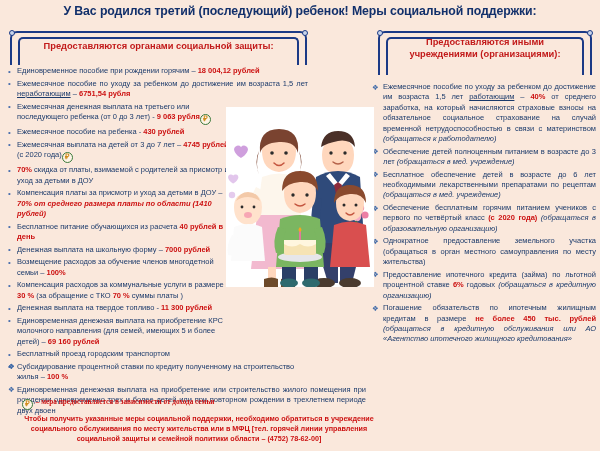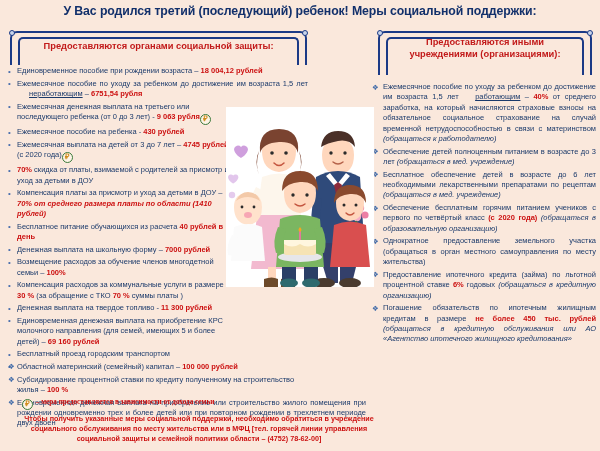--- a/index.html
+++ b/index.html
@@ -79,21 +79,21 @@
     position:absolute; left:0; top:0.5px;
     font-size:7.4px; line-height:10.4px;
     color:#5a7fbf;
   }
   .bullet.dot { color:#4a6fae; font-size:8px; }
   .bullet.di  { color:#3f6aa8; }
 
   .red   { color:#cc1111; font-weight:bold; }
   .ital  { font-style:italic; color:#1b3a6b; }
   .ital-red { font-style:italic; color:#cc1111; font-weight:bold;}
-  .und   { text-decoration:underline;margin-left:12px; }
+  .und   { text-decoration:underline; }
 
   
   .rub {
     display:inline-block;
     width:11px; height:11px;
     border:1.4px solid #3b7a3b;
     border-radius:50%;
     color:#d08a1a; font-weight:bold;
     font-size:7.6px; line-height:8.4px; text-align:center;
     vertical-align:-2px;
@@ -140,36 +140,36 @@
     <span class="nub l"></span>
     <span class="nub r"></span>
     <div class="inner"></div>
   </div>
   <div class="box-heading" id="heading-right">
     <div>Предоставляются иными</div>
     <div>учреждениями (организациями):</div>
   </div>
 
   <div class="col" id="col-left">
-      <div class="li" style="width: 300px;"><span class="bullet dot">•</span><span><span>Единовременное пособие при  рождении возраста – </span><span class="red">18 004,12 рублей</span></span></div>
+      <div class="li" style="width: 300px;"><span class="bullet dot">•</span><span><span>Единовременное пособие при  рождении горячим – </span><span class="red">18 004,12 рублей</span></span></div>
       <div class="li" style="width: 300px; text-align: justify;"><span class="bullet dot">•</span><span><span>Ежемесячное пособие по уходу за ребенком до достижение им возраста 1,5 лет </span><span class="und">неработающим</span><span>   –   </span><span class="red">6751,54 рубля</span></span></div>
       <div class="li" style="width: 222px;"><span class="bullet dot">•</span><span><span>Ежемесячная денежная выплата на третьего или последующего ребенка (от  0 до 3 лет)  -  </span><span class="red">9 063 рубля</span><span class="rub">₽</span></span></div>
       <div class="li" style="width: 222px;"><span class="bullet dot">•</span><span><span>Ежемесячное пособие на ребенка -  </span><span class="red">430 рублей</span></span></div>
       <div class="li" style="width: 222px;"><span class="bullet dot">•</span><span><span>Ежемесячная выплата на детей от 3 до 7 лет – </span><span class="red">4745 рублей</span><span> (с 2020 года)</span><span class="rub">₽</span></span></div>
       <div class="li" style="width: 222px;"><span class="bullet dot">•</span><span><span class="red">70%</span><span> скидка от платы, взимаемой с родителей за присмотр и уход за детьми в ДОУ</span></span></div>
       <div class="li" style="width: 222px;"><span class="bullet dot">•</span><span><span>Компенсация платы за присмотр и уход за детьми в ДОУ –  </span><span class="ital-red">70% от среднего размера платы по области (1410 рублей)</span></span></div>
       <div class="li" style="width: 222px;"><span class="bullet dot">•</span><span><span>Бесплатное питание обучающихся из расчета </span><span class="red">40 рублей в день</span></span></div>
       <div class="li" style="width: 222px;"><span class="bullet dot">•</span><span><span>Денежная выплата на школьную форму –   </span><span class="red">7000 рублей</span></span></div>
       <div class="li" style="width: 222px;"><span class="bullet dot">•</span><span><span>Возмещение расходов за обучение членов многодетной семьи – </span><span class="red">100%</span></span></div>
       <div class="li" style="width: 222px;"><span class="bullet dot">•</span><span><span>Компенсация расходов за коммунальные услуги в размере </span><span class="red">30 %</span><span> (за обращение с ТКО </span><span class="red">70 %</span><span>  суммы платы )</span></span></div>
       <div class="li" style="width: 222px;"><span class="bullet dot">•</span><span><span>Денежная выплата на твердое топливо - </span><span class="red">11 300 рублей</span></span></div>
       <div class="li" style="width: 222px;"><span class="bullet dot">•</span><span><span>Единовременная денежная выплата на приобретение КРС молочного направления (для семей, имеющих 5 и более детей) –   </span><span class="red">69 160 рублей</span></span></div>
       <div class="li" style="width: 222px;"><span class="bullet dot">•</span><span><span>Бесплатный проезд городским транспортом</span></span></div>
       <div class="li" style="width: 222px;"><span class="bullet dot">•</span></div>
-      <div class="li" style="width: 300px;"><span class="bullet di">❖</span><span><span>Областной материнский (семейный) капитал –  </span><span class="red">100 000 рублей</span></span></div>
+      <div class="li" style="width: 300px;"><span class="bullet di">❖</span></div>
       <div class="li" style="width: 300px;"><span class="bullet di">❖</span><span><span>Субсидирование процентной ставки по кредиту полученному  на строительство жилья – </span><span class="red">100 %</span></span></div>
       <div class="li" style="width: 358px; text-align: justify;"><span class="bullet di">❖</span><span><span>Единовременная денежная выплата на приобретение или строительство жилого помещения при рождении одновременно трех и более детей или при повторном рождении в трехлетнем периоде двух двоен</span></span></div>
     </div>
 
   <div class="col" id="col-right">
       <div class="li"><span class="bullet di">❖</span><span><span>Ежемесячное пособие по уходу за ребенком до достижение им возраста 1,5 лет </span><span class="und">работающим</span><span> – </span><span class="red">40%</span><span> от среднего заработка, на который начисляются страховые взносы на обязательное социальное страхование на случай временной нетрудоспособностью в связи с материнством </span><span class="ital">(обращаться к работодателю)</span></span></div>
       <div class="li"><span class="bullet di">❖</span><span><span>Обеспечение детей полноценным питанием в возрасте до 3 лет </span><span class="ital">(обращаться в мед. учреждение)</span></span></div>
       <div class="li"><span class="bullet di">❖</span><span><span>Бесплатное обеспечение детей в возрасте до 6 лет необходимыми лекарственными препаратами по рецептам </span><span class="ital">(обращаться в мед. учреждение)</span></span></div>
       <div class="li"><span class="bullet di">❖</span><span><span>Обеспечение бесплатным горячим питанием учеников с первого по четвёртый класс </span><span class="red">(с 2020 года)</span><span> </span><span class="ital">(обращаться в образовательную организацию)</span></span></div>
       <div class="li"><span class="bullet di">❖</span><span><span>Однократное предоставление земельного участка (обращаться в орган местного самоуправления по месту жительства)</span></span></div>

